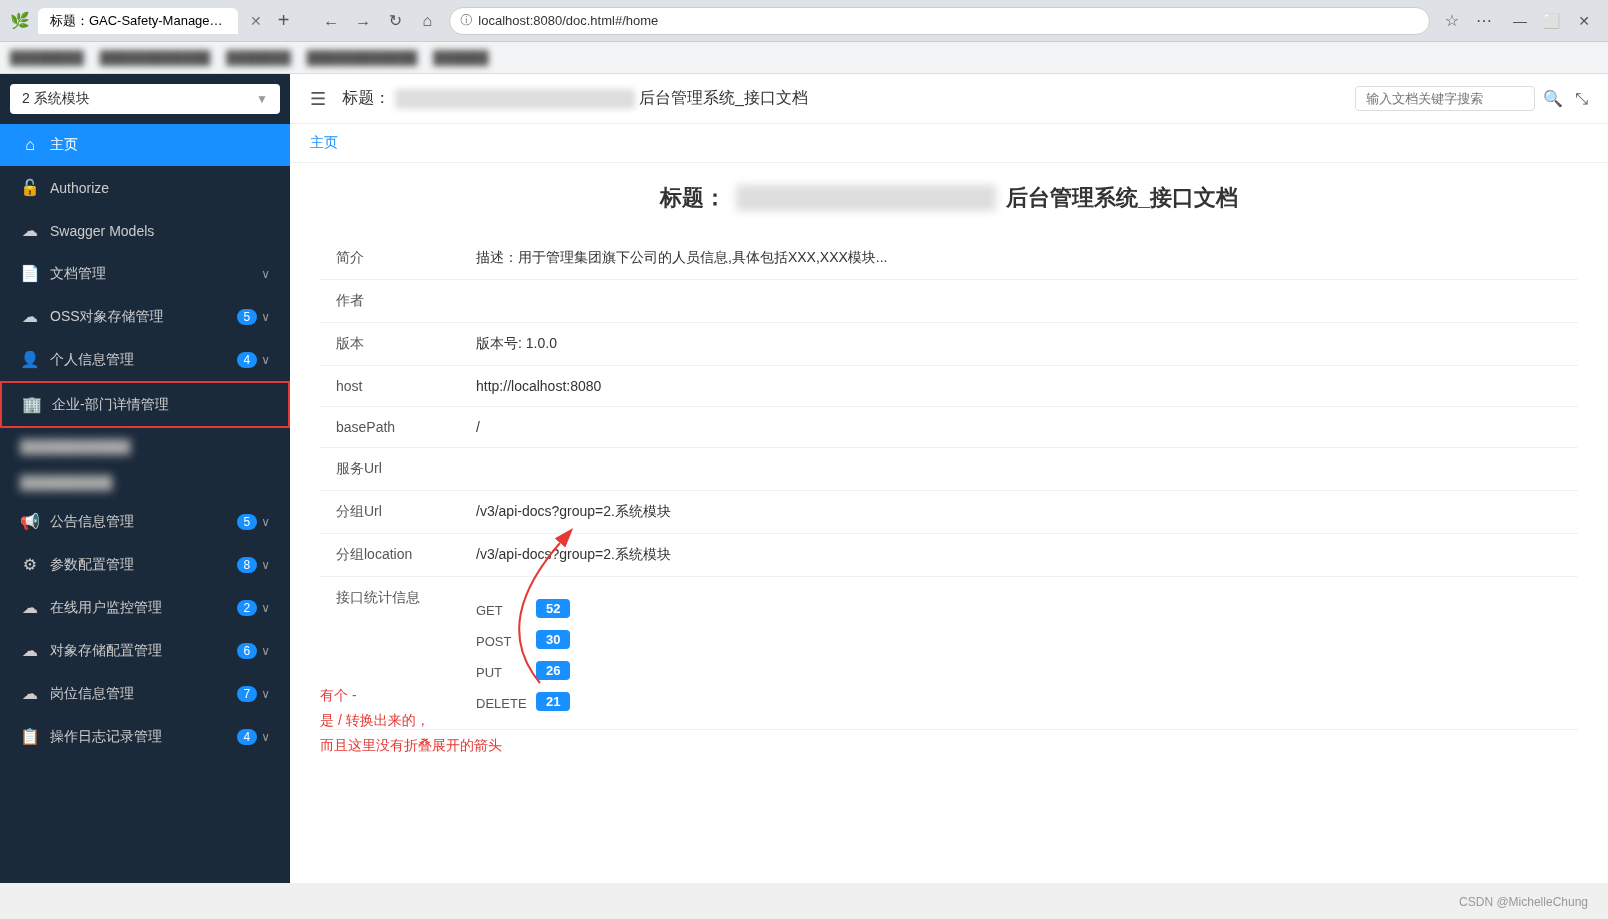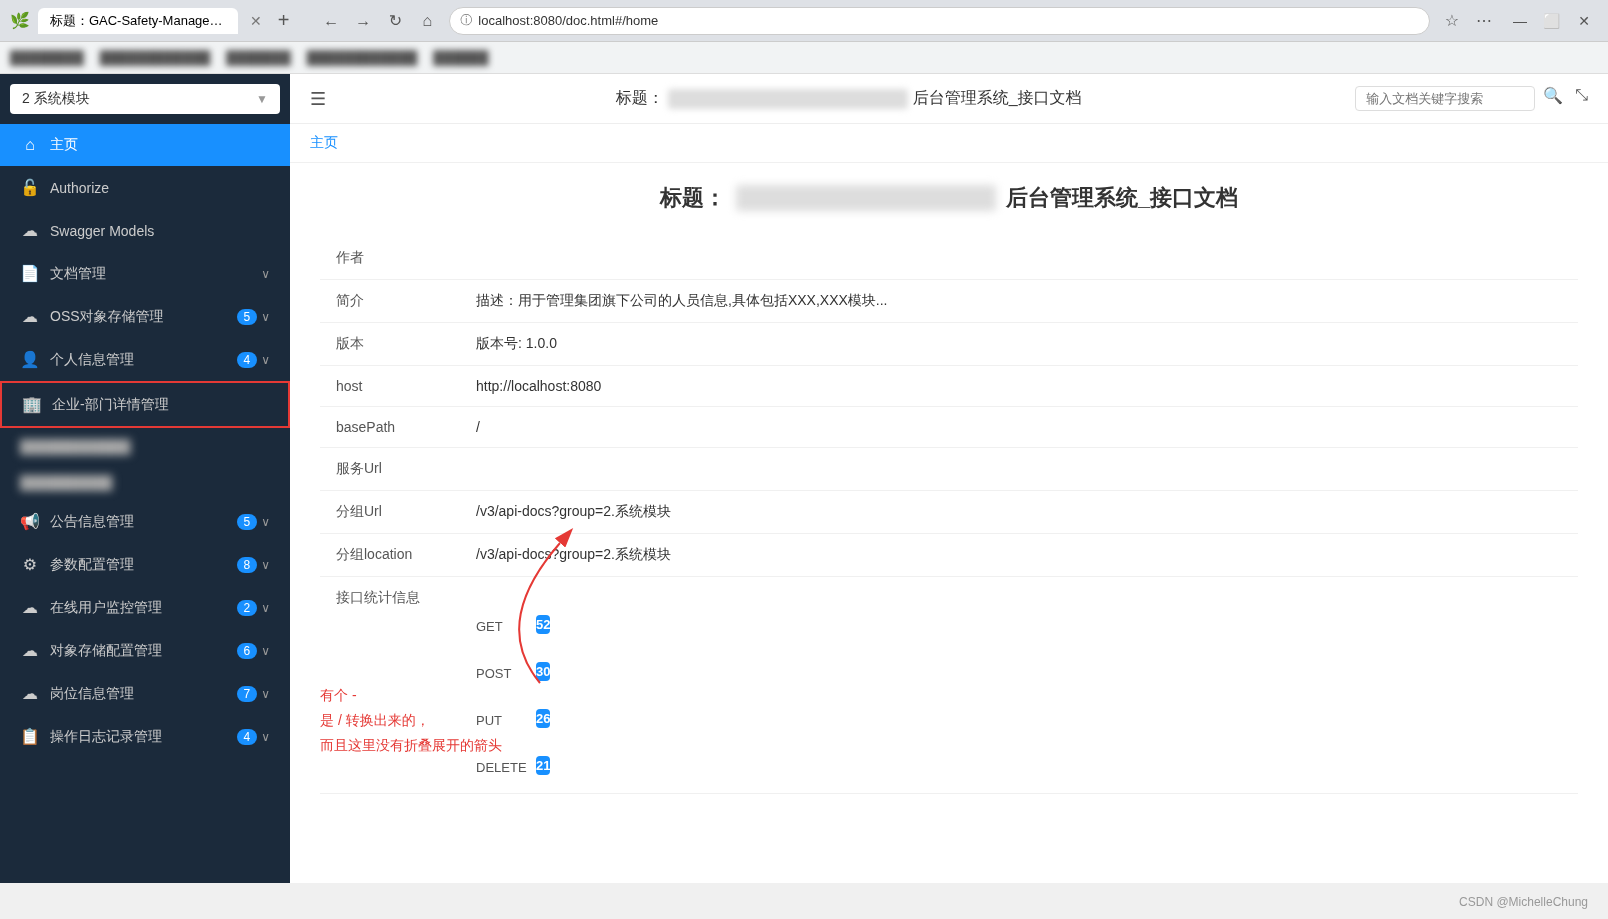--- a/index.html
+++ b/index.html
@@ -130,33 +130,33 @@
     
     .main-header {
       display: flex;
       align-items: center;
       padding: 0 20px;
       height: 50px;
       border-bottom: 1px solid #eee;
       background: white;
     }
     .header-menu-icon { font-size: 18px; color: #555; cursor: pointer; margin-right: 16px; }
-    .header-title { flex: 1; font-size: 16px; color: #333; font-weight: 500; text-align: center; }
+    .header-title { flex: 1; font-size: 16px; color: #333; font-weight: 500; text-align: left; }
     .header-title .blurred-text {
       display: inline-block;
       width: 240px;
       height: 20px;
       background: #ddd;
       border-radius: 3px;
       vertical-align: middle;
       filter: blur(3px);
     }
     .header-search {
       display: flex;
-      align-items: flex-start;
+      align-items: center;
       gap: 8px;
     }
     .header-search input {
       border: 1px solid #ddd;
       border-radius: 4px;
       padding: 4px 10px;
       font-size: 13px;
       color: #999;
       width: 180px;
       outline: none;
@@ -230,24 +230,23 @@
     }
     .stat-method {
       width: 60px;
       font-size: 13px;
       color: #555;
     }
     .stat-badge {
       background: #1890ff;
       color: white;
       border-radius: 4px;
-      padding: 2px 0;
+      padding: 2px 10px;
       font-size: 13px;
       font-weight: bold;
-      margin-top: 16px;
     }
 
     
     .watermark {
       position: fixed;
       bottom: 10px;
       right: 20px;
       color: #999;
       font-size: 12px;
     }
@@ -419,26 +418,26 @@
 
       <div class="page-title-row">
         <span>标题：</span>
         <span class="blurred-title"></span>
         <span>后台管理系统_接口文档</span>
       </div>
 
       <table class="info-table">
         <tbody>
           <tr>
+            <td class="label-col">简介</td>
+            <td class="value-col">描述：用于管理集团旗下公司的人员信息,具体包括XXX,XXX模块...</td>
+          </tr>
+          <tr>
             <td class="label-col">作者</td>
             <td class="value-col"></td>
-          </tr>
-          <tr>
-            <td class="label-col">简介</td>
-            <td class="value-col">描述：用于管理集团旗下公司的人员信息,具体包括XXX,XXX模块...</td>
           </tr>
           <tr>
             <td class="label-col">版本</td>
             <td class="value-col">版本号: 1.0.0</td>
           </tr>
           <tr>
             <td class="label-col">host</td>
             <td class="value-col">http://localhost:8080</td>
           </tr>
           <tr>

